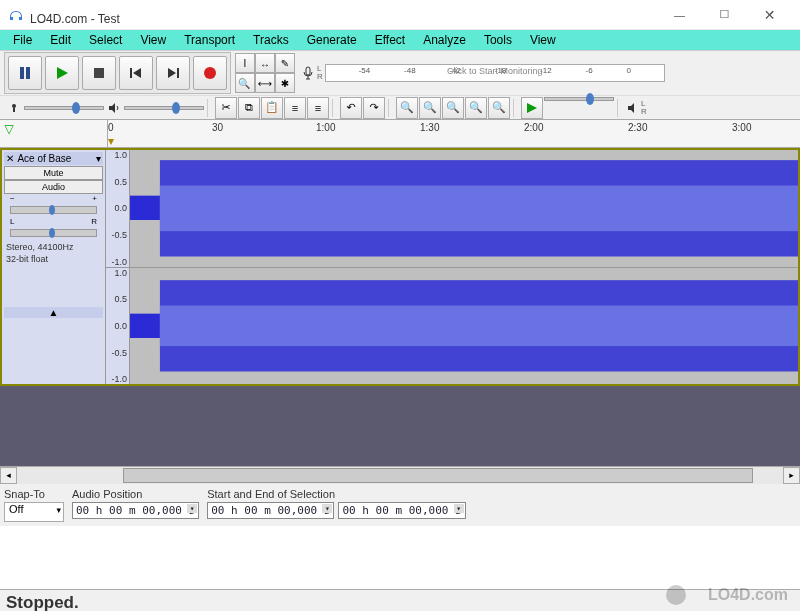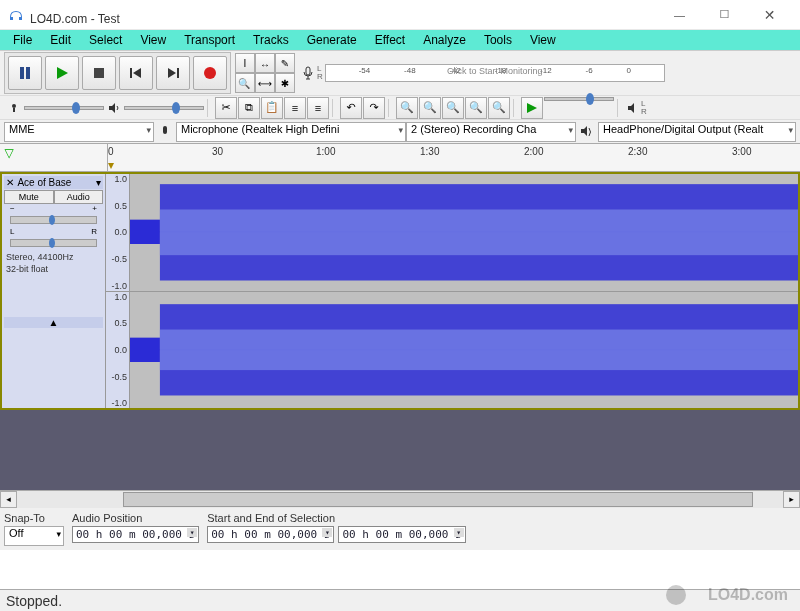--- a/index.html
+++ b/index.html
@@ -51,21 +51,21 @@
   .timeline-ruler { flex: 1; position: relative; font-size: 10px; color: #333; }
   .timeline-ruler .tick { position: absolute; top: 2px; }
   .timeline-cursor { position: absolute; top: 14px; left: 0; color: #aa8800; font-size: 12px; }
   
   
   .track-area { background: #5b5a6f; }
   .track { display: flex; background: #cccccc; border: 2px solid #888800; }
   .track-panel { width: 104px; background: #d7dcf0; border-right: 1px solid #999; padding: 2px; font-size: 10px; }
   .track-panel .track-name { background: #c5cdea; padding: 1px 2px; display: flex; align-items: center; }
   .track-panel .track-name .close { margin-right: 3px; }
-  .track-panel .btn-row { display: flex; margin-top: 1px; }
+  .track-panel .btn-row { display: flex; margin-top: 1px; flex-direction: column; }
   .track-panel .tbtn { flex: 1; border: 1px solid #999; background: #eee; text-align: center; font-size: 9px; padding: 1px; }
   .track-panel .mini-slider { height: 8px; margin: 3px 6px; background: #ccc; position: relative; border: 1px solid #999; }
   .track-panel .mini-slider .thumb { position: absolute; width: 6px; height: 10px; background: #4a7dc4; border-radius: 50%; top: -2px; left: 45%; }
   .track-panel .lr { display: flex; justify-content: space-between; font-size: 8px; padding: 0 6px; }
   .track-panel .info { font-size: 9px; color: #333; margin-top: 4px; padding: 0 2px; line-height: 12px; }
   .track-panel .collapse { text-align: center; margin-top: 42px; background: #c5cdea; }
   
   .track-waves { flex: 1; display: flex; flex-direction: column; }
   .wave-channel { flex: 1; display: flex; border-bottom: 1px solid #999; }
   .wave-channel:last-child { border-bottom: none; }
@@ -85,21 +85,21 @@
   .bottom-panel { background: #f0f0f0; border-top: 1px solid #aaa; padding: 4px; display: flex; gap: 8px; font-size: 11px; }
   .bottom-group { display: flex; flex-direction: column; gap: 2px; }
   .bottom-group label { color: #333; }
   .bottom-select { border: 1px solid #aaa; background: #fff; height: 20px; padding: 0 14px 0 4px; font-size: 11px; position: relative; }
   .bottom-select::after { content: "▾"; position: absolute; right: 2px; top: 2px; font-size: 9px; }
   .time-display { border: 1px solid #888; background: #fff; font-family: monospace; font-size: 11px; padding: 1px 3px; letter-spacing: 0px; color: #223; position: relative; }
   .time-display::after { content: "▾"; position: absolute; right: 1px; top: 1px; background: #ddd; width: 10px; text-align: center; font-size: 8px; }
   .time-row { display: flex; gap: 4px; }
   
   
-  .status-bar { height: 22px; background: #f0f0f0; border-top: 1px solid #aaa; padding: 3px 6px; font-size: 14px; color: #333; position: absolute; bottom: 0; left: 0; right: 0; }
+  .status-bar { height: 22px; background: #f0f0f0; border-top: 1px solid #aaa; padding: 3px 6px; font-size: 17px; color: #333; position: absolute; bottom: 0; left: 0; right: 0; font-weight: bold; }
   
   
   .watermark { position: absolute; bottom: 6px; right: 12px; font-size: 16px; color: rgba(0,0,0,0.25); font-weight: bold; display: flex; align-items: center; gap: 22px; }
   .watermark .wm-icon { width: 20px; height: 20px; border-radius: 50%; background: rgba(0,0,0,0.2); }
   .vdiv { width: 1px; background: #ccc; height: 18px; margin: 0 3px; }
 </style>
 </head>
 <body>
 
 <div class="title-bar">
@@ -250,33 +250,20 @@
       <svg width="12" height="12">
           <polygon points="1,4 4,4 7,1 7,11 4,8 1,8" fill="#333"></polygon>
         </svg>
       <div class="meter-labels">
           <span>L</span>
           <span>R</span>
         </div>
     </div>
   </div>
 
-  <div class="toolbar-row3">
-    <div class="device-select" style="width:150px">MME</div>
-    <svg width="14" height="14" style="margin:0 4px">
-        <path d="M7 1 Q9 1 9 3 L9 7 Q9 9 7 9 Q5 9 5 7 L5 3 Q5 1 7 1" fill="#333"></path>
-      </svg>
-    <div class="device-select" style="width:230px">Microphone (Realtek High Defini</div>
-    <div class="device-select" style="width:170px">2 (Stereo) Recording Cha</div>
-    <svg width="14" height="14" style="margin:0 4px">
-        <polygon points="1,4 4,4 7,1 7,11 4,8 1,8" fill="#333"></polygon>
-        <path d="M9 3 Q12 7 9 11" stroke="#333" fill="none"></path>
-      </svg>
-    <div class="device-select" style="flex:1">HeadPhone/Digital Output (Realt</div>
-  </div>
 </div>
 
 <div class="timeline">
   <div class="timeline-controls">
     <div class="play-marker">▽</div>
   </div>
   <div class="timeline-ruler">
     <span class="timeline-cursor">▾</span>
     <span class="tick" style="left:0px">0</span>
     <span class="tick" style="left:104px">30</span>

